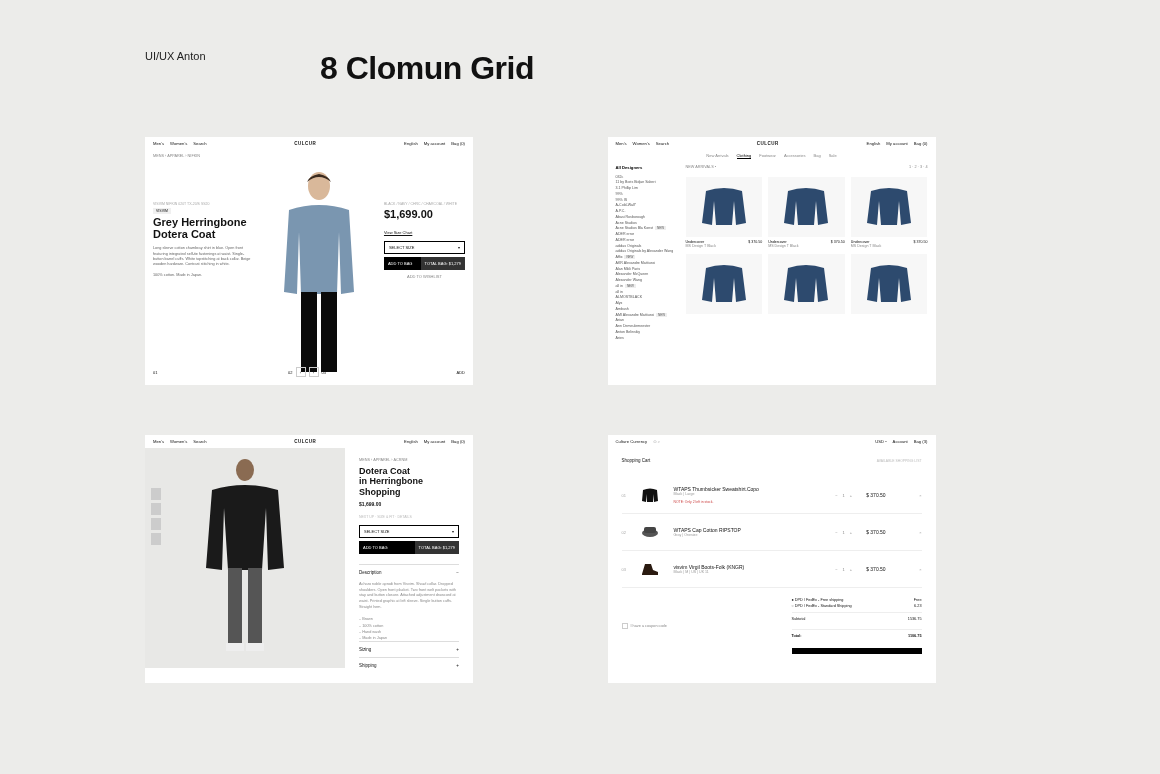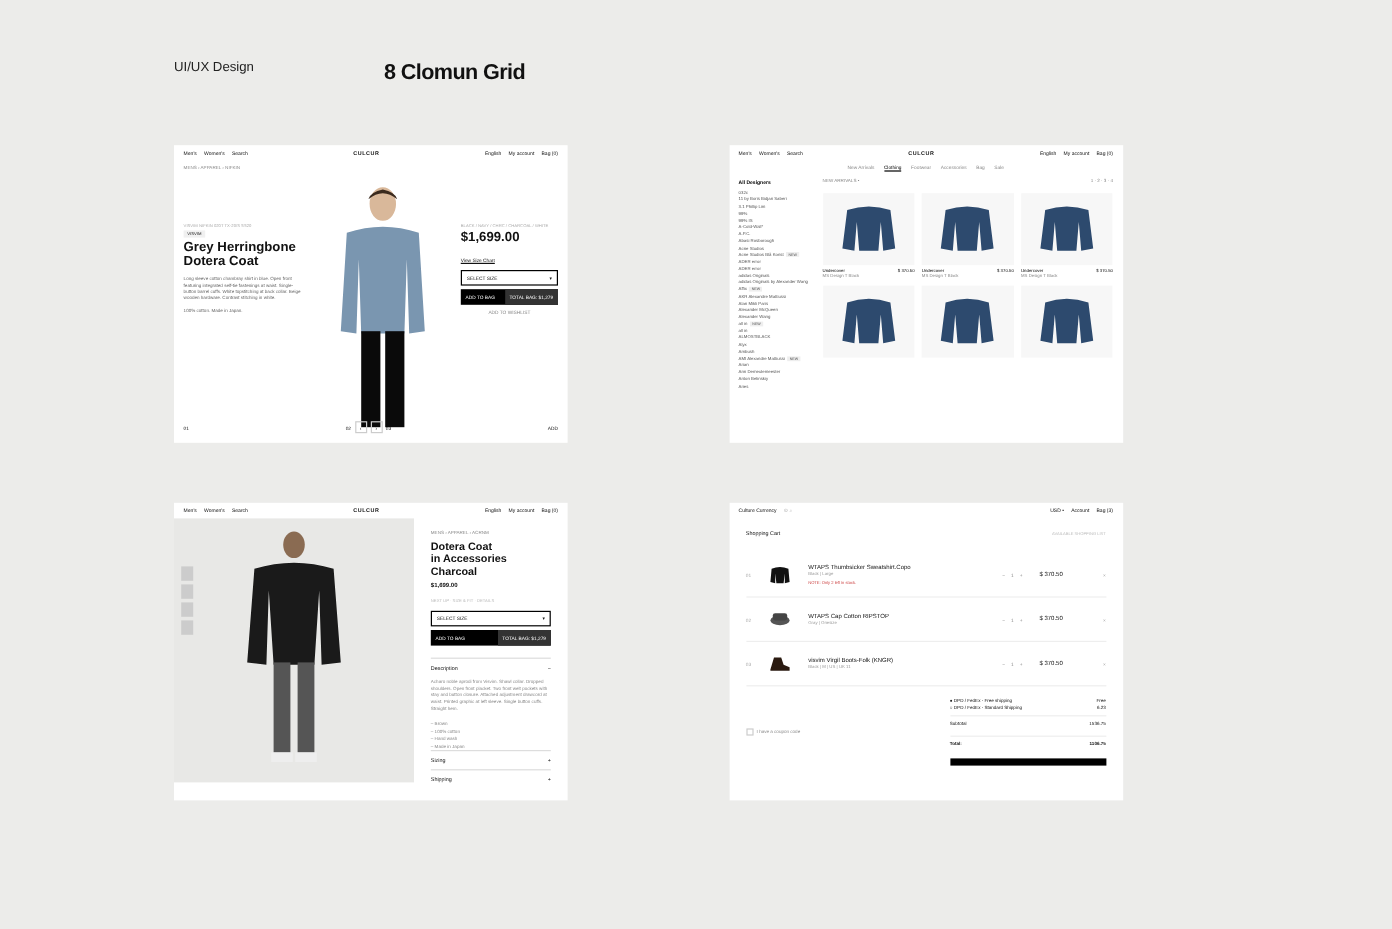--- a/index.html
+++ b/index.html
@@ -20,21 +20,21 @@
   margin-bottom: 50px;
 }
 .label-small {
   font-size: 11px;
   color: #222;
   font-weight: 500;
 }
 .label-left { width: 175px; }
 .label-mid { flex: 1; }
 .title-big {
-  font-size: 18px;
+  font-size: 32px;
   font-weight: 600;
   letter-spacing: -0.5px;
   color: #111;
   text-align: right;
 }
 .grid {
   display: grid;
   grid-template-columns: 1fr 1fr;
   gap: 50px 55px;
 }
@@ -136,21 +136,21 @@
 .jacket-dark { fill:#1a1a1a; }
 .skin { fill:#d9b89a; }
 .pants-dark { fill:#0a0a0a; }
 .pants-gray { fill:#555; }
 </style>
 </head>
 <body>
 
 <div class="page">
   <div class="top-labels">
-    <div class="label-small label-left">UI/UX Design</div>
+    <div class="label-small label-left">UI/UX Anton</div>
     <div class="title-big">8 Clomun Grid</div>
   </div>
 
   <div class="grid">
 
     <div class="card">
       <div class="topnav">
         <div class="left">
           <span>Men's</span>
           <span>Women's</span>
@@ -359,21 +359,21 @@
             <path d="M22 42 Q55 32 88 42 L94 120 L78 122 L76 60 L72 122 L38 122 L34 60 L32 122 L16 120 Z" class="jacket-dark"></path>
             <rect x="38" y="120" width="14" height="75" class="pants-gray"></rect>
             <rect x="58" y="120" width="14" height="75" class="pants-gray"></rect>
             <rect x="36" y="195" width="18" height="8" fill="#eee"></rect>
             <rect x="56" y="195" width="18" height="8" fill="#eee"></rect>
           </svg>
         </div>
         <div class="c3-right">
           <div class="crumb" style="padding:0">MENS › APPAREL › ACRNM</div>
           <div class="c3-title">
-            <span>Dotera Coat</span><br><span>in Accessories Charcoal</span>
+            <span>Dotera Coat</span><br><span>in Herringbone Shopping</span>
           </div>
           <div class="c3-price">$1,699.00</div>
           <div style="font-size:3.5px;color:#bbb;margin-bottom:6px">NEXT UP · SIZE &amp; FIT · DETAILS</div>
           <div class="c3-select">
             <span>SELECT SIZE</span>
               <span>▾</span>
           </div>
           <div class="c3-btn-row">
             <div class="add">ADD TO BAG</div>
             <div class="total">TOTAL BAG: $1,279</div>

